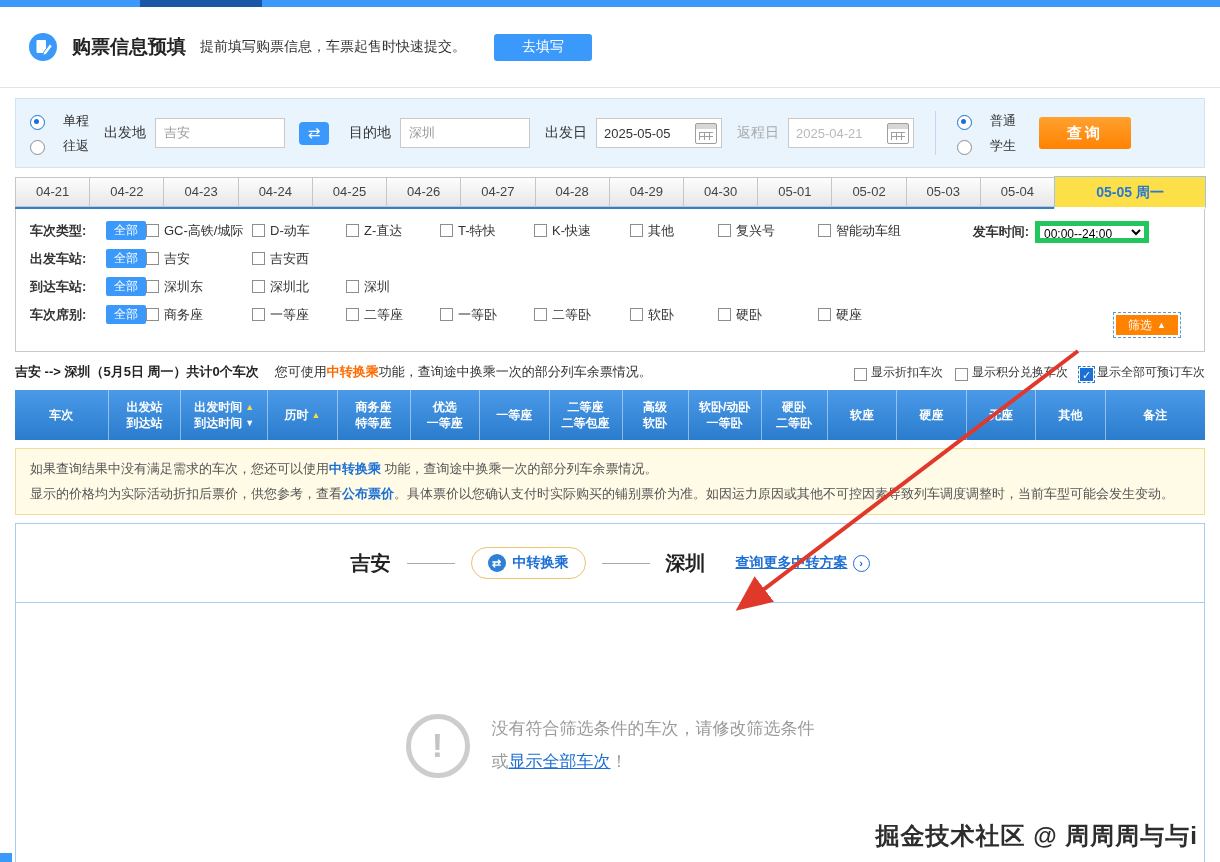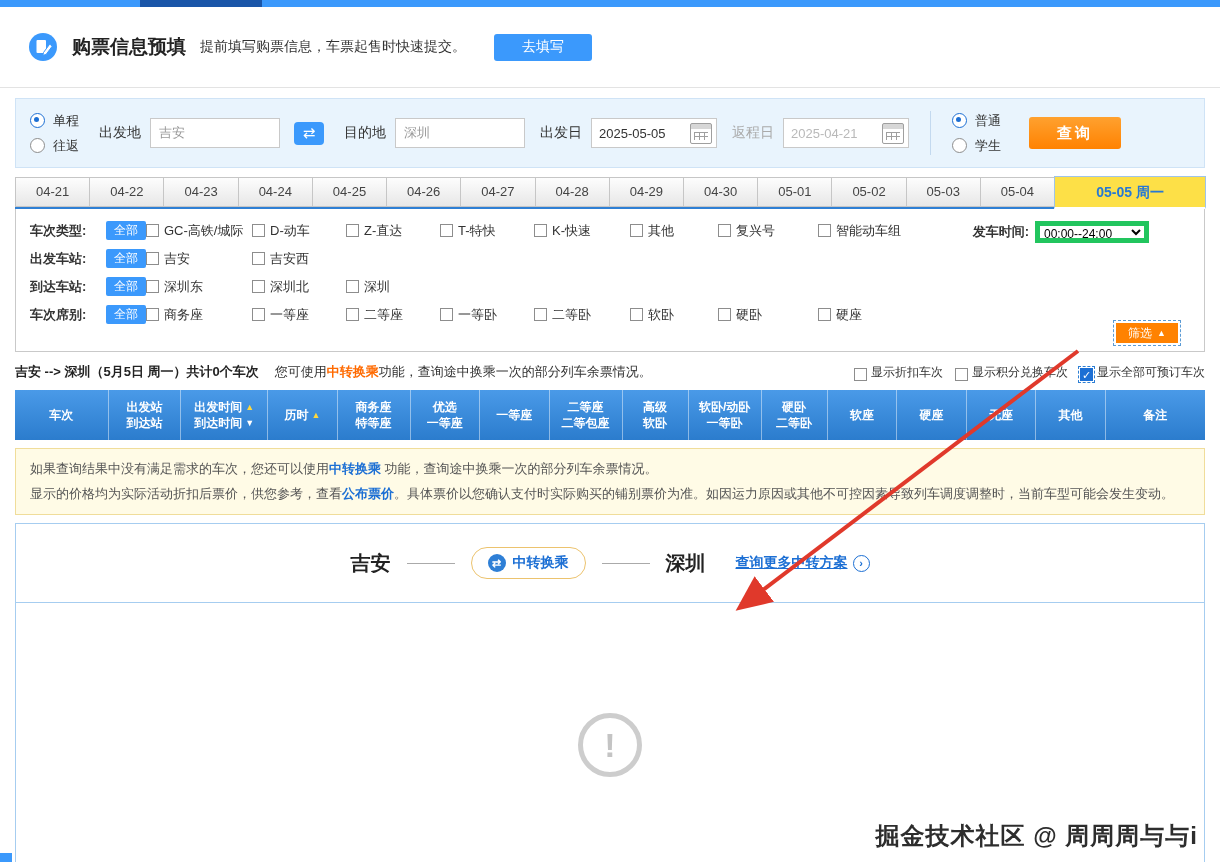--- a/index.html
+++ b/index.html
@@ -13,21 +13,21 @@
   
   .banner{height:48px;display:flex;align-items:center;gap:14px;padding:16px 28px;border-bottom:1px solid #e3e3e3;}
   .banner-icon{display:flex;}
   .banner-title{font-size:19px;font-weight:bold;color:#222;}
   .banner-sub{font-size:14px;color:#333;}
   .banner-btn{margin-left:14px;width:98px;height:27px;background:var(--accent,#3b99fc);color:#fff;border:none;border-radius:3px;font-size:14px;cursor:pointer;}
 
   
   .search{margin:10px 15px 0;background:#e9f4fd;border:1px solid #cfe3f6;display:flex;align-items:center;padding:12px 14px;gap:9px;}
   .trip{display:flex;flex-direction:column;gap:7px;font-size:13px;min-width:54px;}
-  .trip label{display:flex;align-items:center;gap:8px;cursor:pointer;}
+  .trip label{display:flex;align-items:flex-end;gap:18px;cursor:pointer;}
   .radio{width:13px;height:13px;border:1px solid #8d8d8d;border-radius:50%;background:#fff;position:relative;flex:none;}
   .radio.checked{border-color:#1c6fd4;}
   .radio.checked::after{content:"";position:absolute;left:3px;top:3px;width:5px;height:5px;border-radius:50%;background:#1c6fd4;}
   .lb{font-size:14px;color:#333;margin-left:6px;}
   .lb.muted{color:#aaa;}
   input.city{width:112px;height:28px;border:1px solid #c9c9c9;padding:0 8px;font-size:13px;color:#999;}
   .swap{width:30px;height:23px;background:var(--accent,#3b99fc);color:#fff;border-radius:4px;display:flex;align-items:center;justify-content:center;font-size:15px;cursor:pointer;margin:0 5px;}
   .datebox{display:flex;align-items:center;height:28px;border:1px solid #c9c9c9;background:#fff;padding-right:4px;}
   .datebox input{border:none;outline:none;width:84px;height:24px;padding:0 7px;font-size:13px;color:#333;background:transparent;}
   .datebox.muted input{color:#b9b9b9;}
@@ -50,21 +50,21 @@
   .frow{display:flex;align-items:center;margin-bottom:9px;position:relative;}
   .flabel{width:76px;font-weight:bold;font-size:13px;flex:none;}
   .fall{background:var(--accent,#3b99fc);color:#fff;font-size:12px;padding:1px 8px;border-radius:2px;margin-right:0;cursor:pointer;flex:none;}
   .fopts{display:grid;grid-template-columns:106px 94px 94px 94px 96px 88px 100px 130px;align-items:center;}
   .fopt{display:flex;align-items:center;gap:5px;font-size:13px;cursor:pointer;}
   .cb{display:inline-block;width:13px;height:13px;border:1px solid #8d8d8d;background:#fff;box-sizing:border-box;flex:none;}
   .cb.checked{background:#1c6fd4;border-color:#1c6fd4;color:#fff;font-size:11px;line-height:12px;text-align:center;}
   .ftime{position:absolute;right:55px;top:0;display:flex;align-items:center;gap:6px;}
   .ftime .tl{font-weight:bold;font-size:13px;}
   .ftime select{width:114px;height:22px;font-size:12px;border:5px solid #22c55e;background:#fff;}
-  .fbtn{position:absolute;right:26px;bottom:8px;background:#ff8201;color:#fff;border:none;width:62px;height:20px;font-size:12px;cursor:pointer;
+  .fbtn{position:absolute;right:26px;bottom:16px;background:#ff8201;color:#fff;border:none;width:62px;height:20px;font-size:12px;cursor:pointer;
         display:flex;align-items:center;justify-content:center;gap:5px;outline:1px dashed #5b9bd5;outline-offset:2px;}
   .fbtn .caret{font-size:9px;}
 
   
   .rbar{margin:6px 15px 0;display:flex;align-items:center;gap:16px;height:28px;}
   .rsum{font-weight:bold;font-size:13px;color:#222;}
   .rtip{font-size:13px;color:#333;}
   .rtip .orange{color:#ff6a00;font-weight:bold;cursor:pointer;}
   .toggles{margin-left:auto;display:flex;gap:12px;align-items:center;}
   .toggle{display:flex;align-items:flex-end;gap:4px;font-size:12px;cursor:pointer;white-space:nowrap;}
@@ -452,20 +452,26 @@
       </button>
       <span class="dash"></span>
       <span class="tcity">深圳</span>
       <a class="more">
         <span class="mtext">查询更多中转方案</span>
         <span class="cicon">›</span>
       </a>
     </div>
     <div class="empty">
       <div class="eicon">!</div>
+      <div class="etext">
+        <div>没有符合筛选条件的车次，请修改筛选条件</div>
+        <div>
+          <span>或</span><a class="blink">显示全部车次</a><span>！</span>
+        </div>
+      </div>
     </div>
   </div>
 
   <svg class="arrow-overlay" viewBox="0 0 1220 862">
     <defs>
       <marker id="ah" markerWidth="10" markerHeight="10" refX="7" refY="4" orient="auto">
         <path d="M0,0 L9,4 L0,8 z" fill="#e0392b"></path>
       </marker>
     </defs>
     <line x1="1078" y1="351" x2="742" y2="606" stroke="#e0392b" stroke-width="4" marker-end="url(#ah)"></line>

